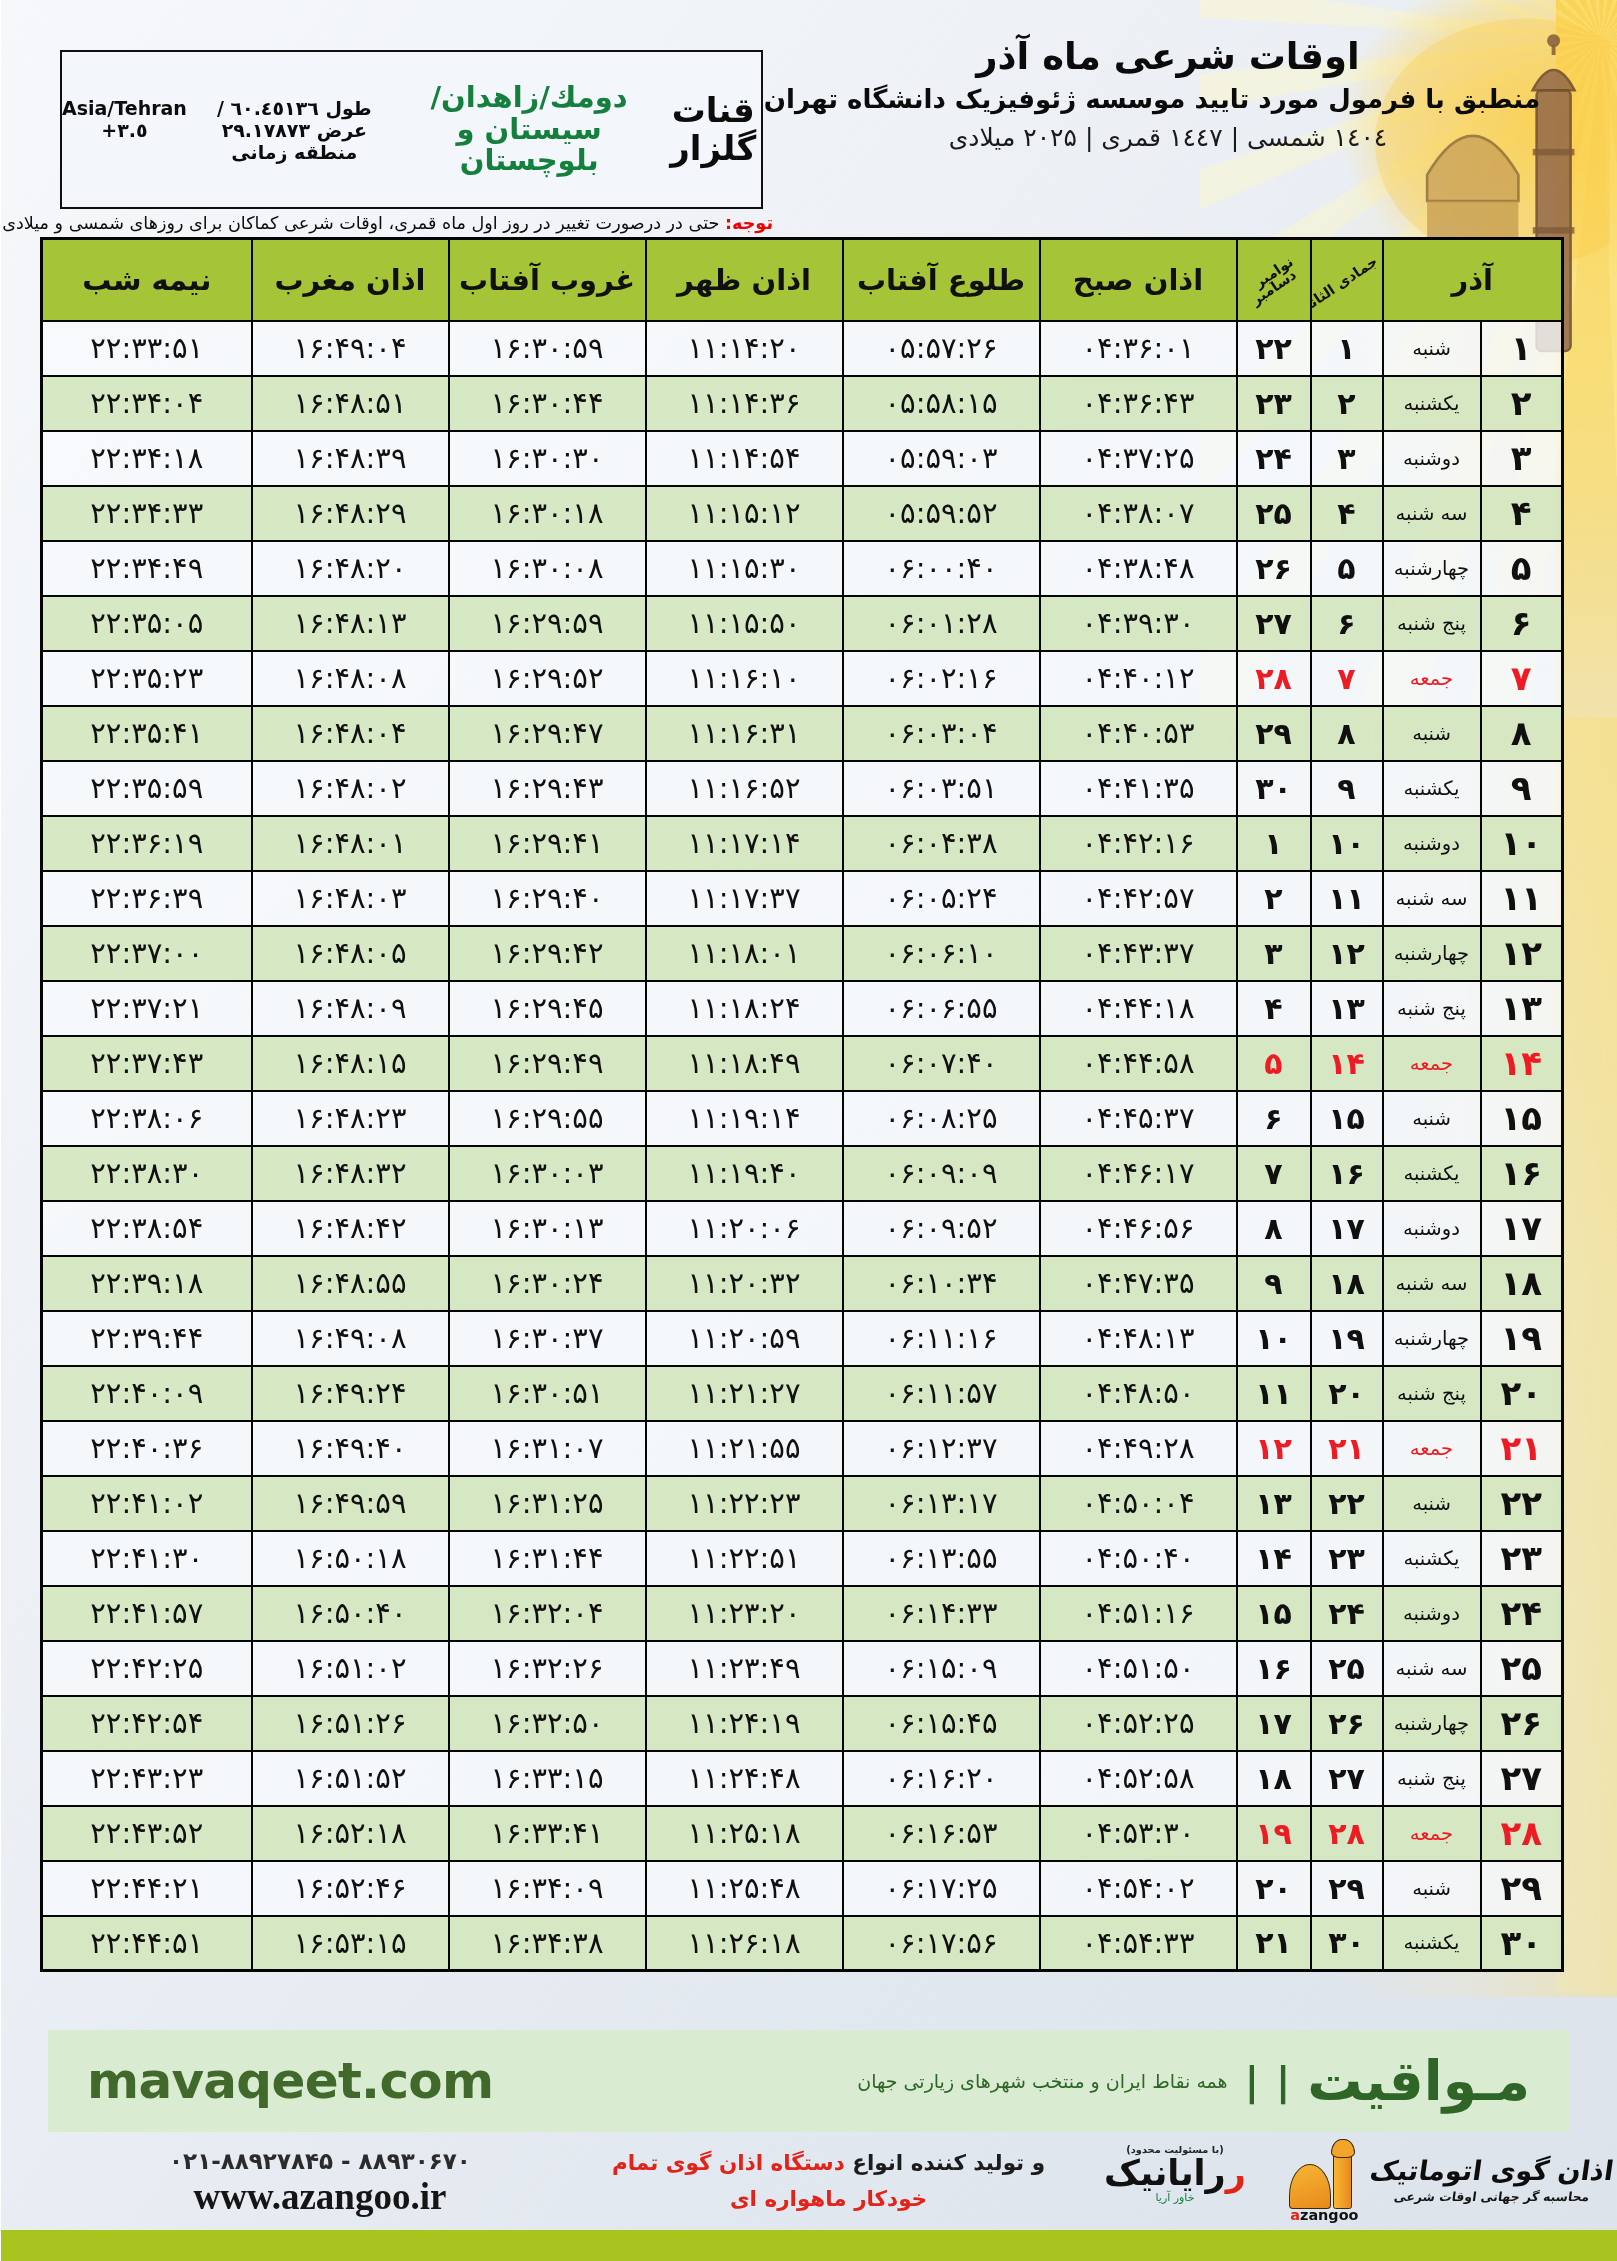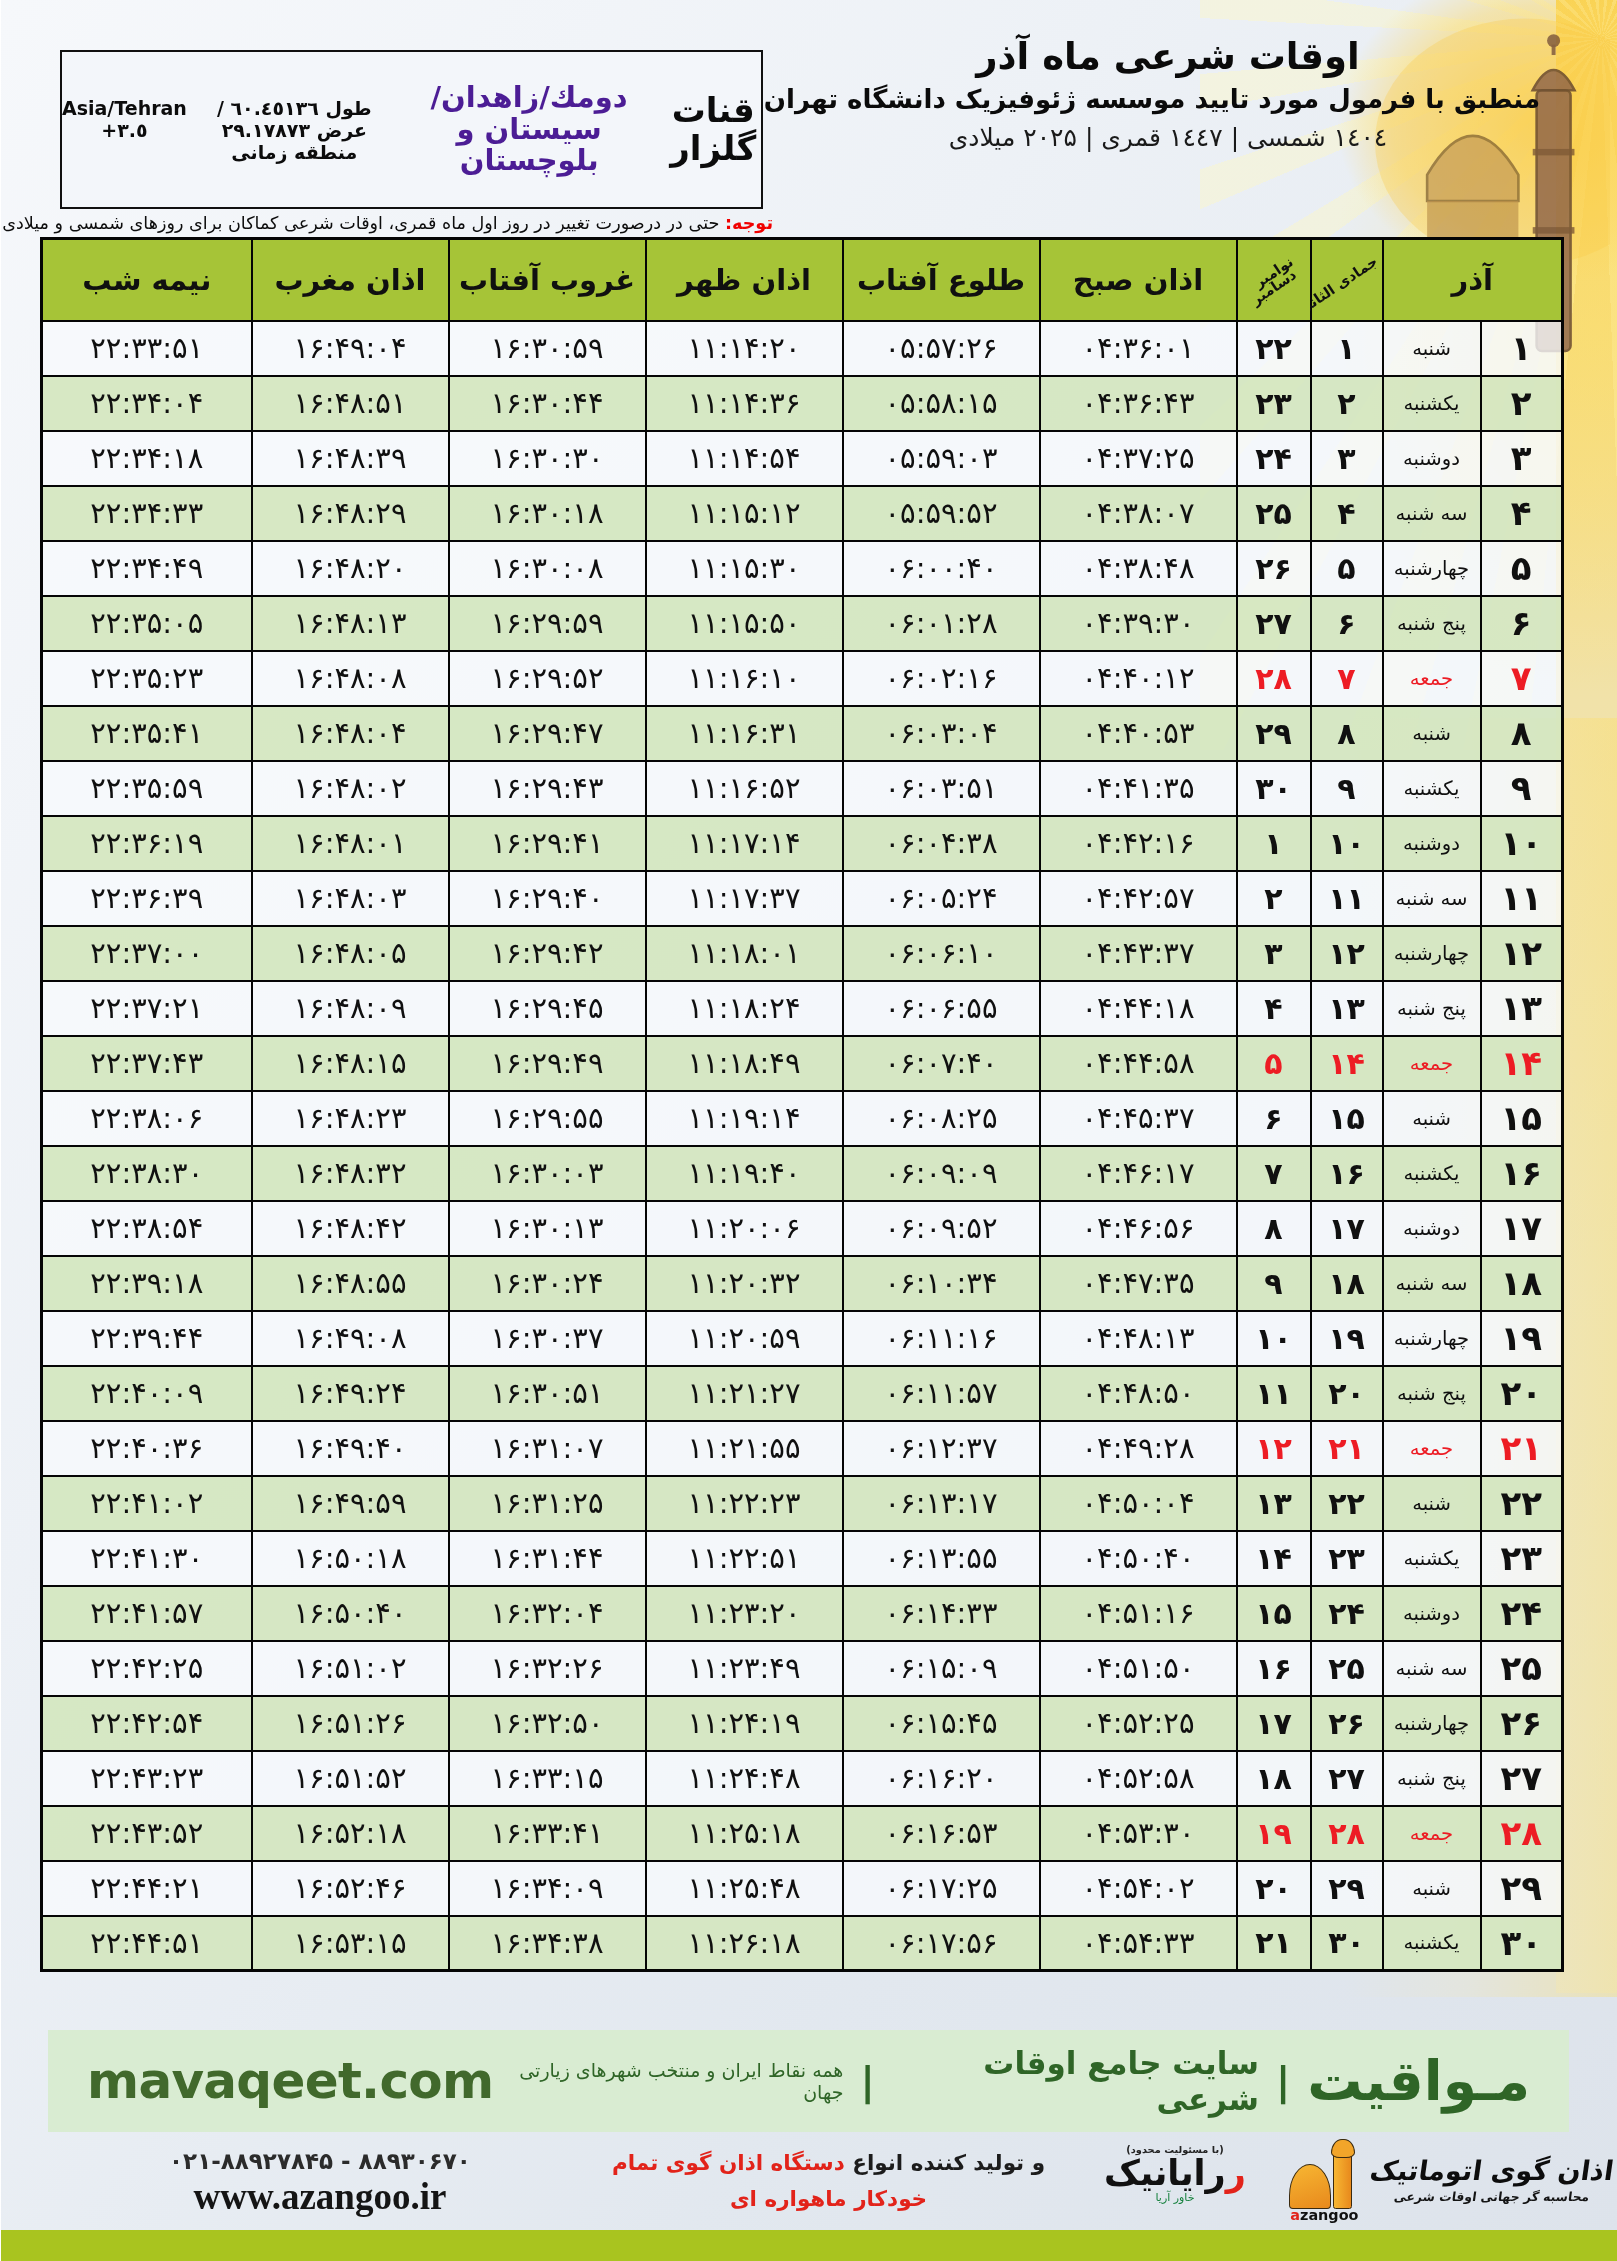--- a/index.html
+++ b/index.html
@@ -21,21 +21,21 @@
       repeating-conic-gradient(from 195deg at 96% 39px,rgba(255,248,190,.38) 0 5deg,rgba(255,248,190,0) 5deg 13deg);}
   .art-glow2{position:absolute;top:718px;right:0;width:274px;height:1279px;z-index:0;
     background:linear-gradient(to left,rgba(252,222,105,.4),rgba(252,230,140,.15) 55%,rgba(252,235,160,0));}
   .shrine{position:absolute;top:11.7px;right:7.8px;z-index:0;opacity:.88;}
 
   
   .location-box{position:absolute;left:60px;top:50px;width:699px;height:155px;z-index:2;
     background:rgba(243,246,250,.96);border:2.6px solid #101010;box-shadow:0 0 0 1.3px #f3f6fa inset;
     display:flex;flex-direction:row;justify-content:center;align-items:center;gap:6.5px;text-align:center;}
   .loc-name{font-size:34px;font-weight:700;color:#0c0c0c;line-height:1.1;}
-  .loc-region{font-size:29px;font-weight:700;color:#4c1d95;line-height:1.1;}
+  .loc-region{font-size:29px;font-weight:700;color:#15803d;line-height:1.1;}
   .loc-coords{font-size:19px;font-weight:700;color:#0c0c0c;display:flex;gap:9px;align-items:baseline;direction:rtl;}
   .loc-coords .tz{direction:ltr;unicode-bidi:isolate;}
 
   .title-block{position:absolute;right:78px;top:34px;width:744px;z-index:2;text-align:center;}
   .main-title{font-size:37px;font-weight:800;color:#0b0b0b;line-height:1.25;}
   .sub-title{font-size:26px;font-weight:700;color:#0b0b0b;margin-top:3.9px;white-space:nowrap;}
   .years-line{font-size:25px;font-weight:400;color:#1a1a1a;margin-top:9px;}
 
   .notice{position:absolute;left:42px;top:213px;width:731px;z-index:2;font-size:17.6px;color:#0d0d0d;
     direction:rtl;text-align:left;white-space:nowrap;}
@@ -524,21 +524,20 @@
           <td class="c-time">۱۶:۵۳:۱۵</td>
           <td class="c-time">۲۲:۴۴:۵۱</td>
         </tr>
       </tbody>
   </table>
 
   <div class="mv-strip">
     <div class="mv-right">
       <span class="mv-brand">مـواقیت</span>
       <span class="mv-sep">|</span>
-      <span class="mv-tagline">سایت جامع اوقات شرعی</span>
       <span class="mv-sep">|</span>
       <span class="mv-scope">همه نقاط ایران و منتخب شهرهای زیارتی جهان</span>
     </div>
     <div class="mv-url">mavaqeet.com</div>
   </div>
 
   <div class="footer">
     <div class="contact">
       <div class="phone">۰۲۱-۸۸۹۲۷۸۴۵ - ۸۸۹۳۰۶۷۰</div>
       <div class="site">www.azangoo.ir</div>

